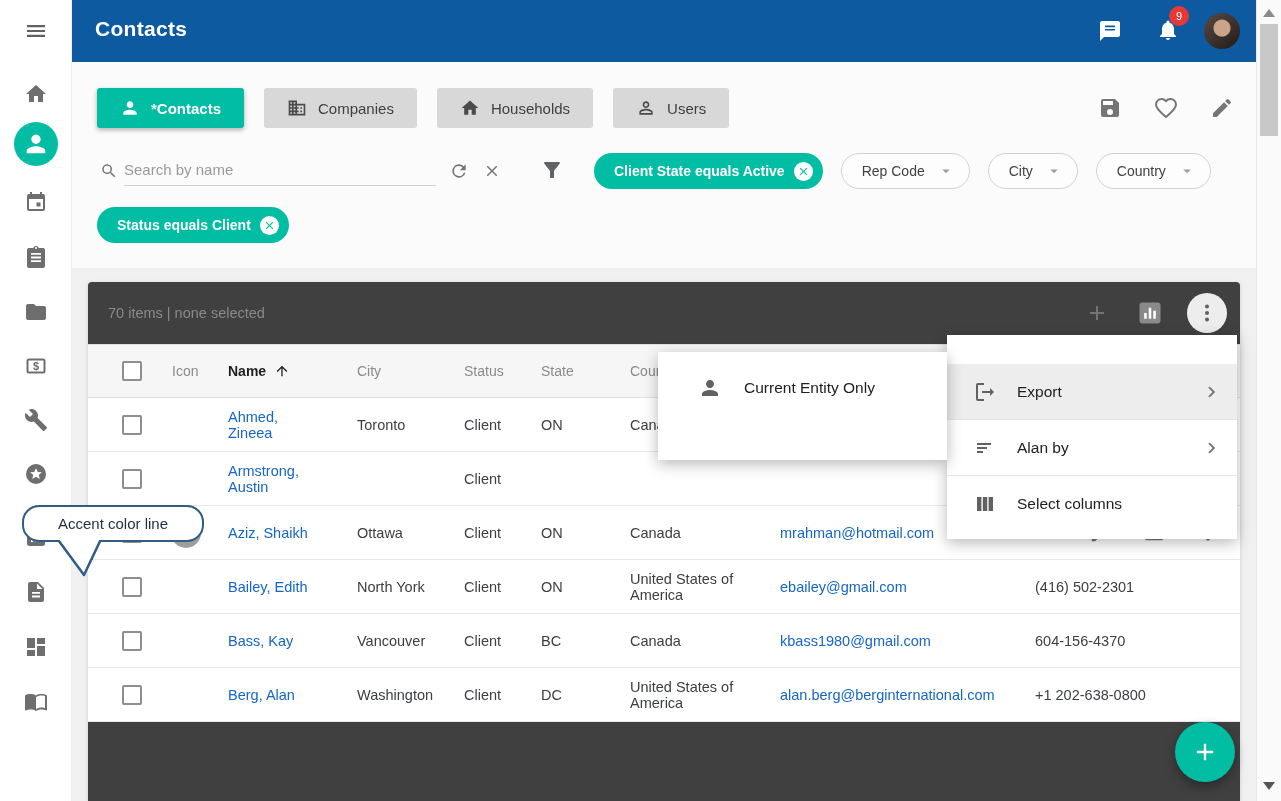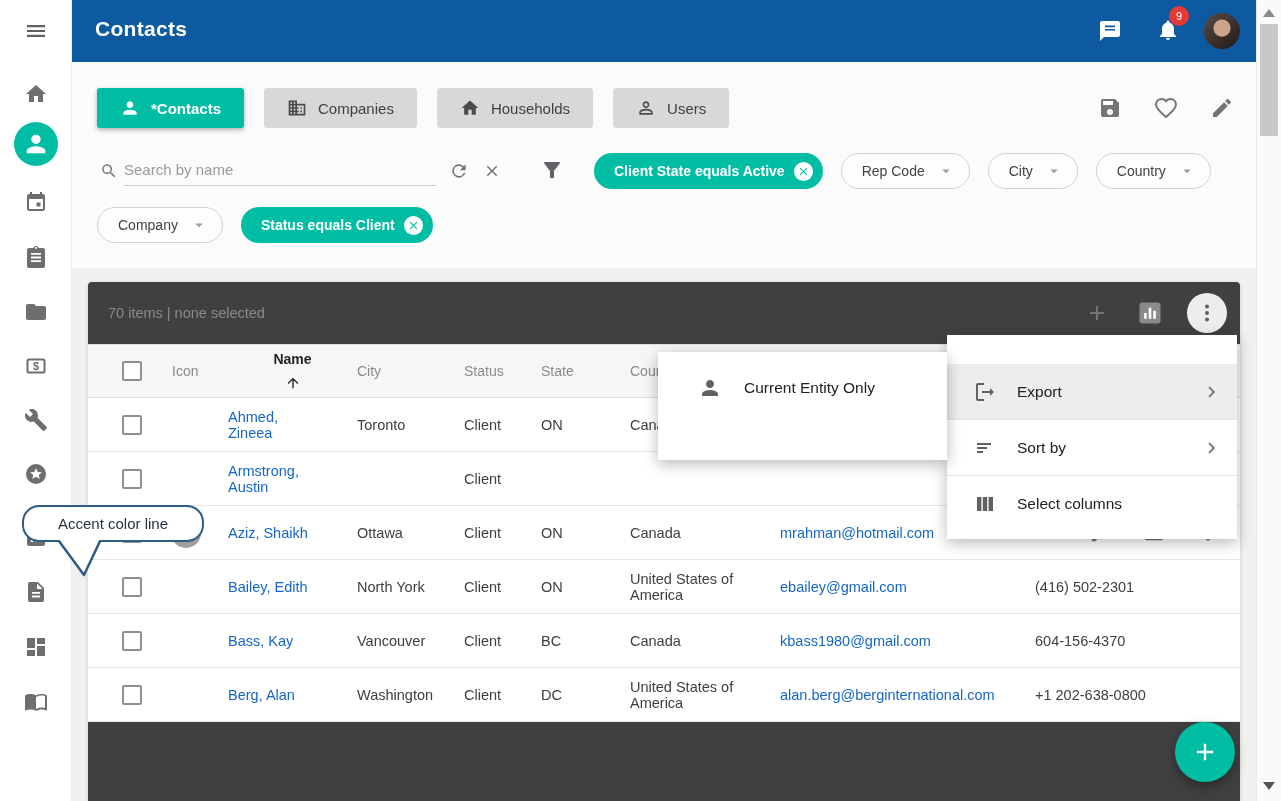--- a/index.html
+++ b/index.html
@@ -63,21 +63,21 @@
   .list-toolbar { position:relative; height:62px; }
   .count-text { position:absolute; left:20px; top:23px; color:#8a8a8a; font-size:14.5px; }
   .tb-plus { position:absolute; left:997px; top:19px; width:24px; height:24px; color:#757575; cursor:pointer; }
   .tb-chart { position:absolute; left:1048px; top:17px; width:28px; height:28px; color:#8a8a8a; cursor:pointer; }
   .tb-dots { position:absolute; left:1099px; top:11px; width:40px; height:40px; border-radius:50%; background:#ededed;
     display:flex; align-items:center; justify-content:center; color:#616161; cursor:pointer; }
   .tb-dots .ic { width:24px; height:24px; }
 
   .grid-row { display:grid; grid-template-columns:56px 84px 129px 107px 77px 89px 150px 255px 150px 55px; align-items:center; }
   .thead { height:54px; background:#f6f6f6; border-top:1px solid #e0e0e0; border-bottom:1px solid #e0e0e0; color:#8a8a8a; font-size:14px; }
-  .thead .hname { color:#1f1f1f; font-weight:bold; display:flex; align-items:center; gap:8px;flex-direction:column; }
+  .thead .hname { color:#1f1f1f; font-weight:bold; display:flex; align-items:center; gap:8px; }
   .thead .hname .ic { width:16px; height:16px; color:#212121; }
   .cb { width:20px; height:20px; border:2px solid #8f8f8f; border-radius:2px; margin-left:34px; background:#fff; cursor:pointer; }
   .icon-head { margin-left:28px; }
   .trow { position:relative; min-height:54px; border-bottom:1px solid #e8e8e8; font-size:14.5px; color:#3c4043; padding:6px 0; cursor:pointer; background:#fff; }
   .trow .avatar { width:30px; height:30px; border-radius:50%; margin-left:27px; }
   .avatar.init { background:#9e9e9e; color:#fff; font-size:12px; display:flex; align-items:center; justify-content:center; }
   .avatar.v0 { background:radial-gradient(circle at 50% 34%, #efe3cf 0 7px, transparent 8px), linear-gradient(140deg,#e9d9c4,#b09a82); }
   .avatar.v1 { background:radial-gradient(circle at 50% 38%, #b98a62 0 7px, transparent 8px), linear-gradient(140deg,#6d5a4c,#33271f); }
   .avatar.v3 { background:radial-gradient(circle at 50% 38%, #ecc9a8 0 7px, transparent 8px), linear-gradient(140deg,#cfe4ee,#8aa4b4); }
   .avatar.v4 { background:radial-gradient(circle at 50% 38%, #e8c49e 0 7px, transparent 8px), linear-gradient(140deg,#ded3c0,#8f8272); }
@@ -342,28 +342,20 @@
         <div class="chip dropdown">
           <span>Country</span>
           <span class="ic">
             <svg viewBox="0 0 24 24" fill="currentColor">
               <path d="M7 10l5 5 5-5z"></path>
             </svg>
           </span>
         </div>
       </div>
     <div class="chips-row2" id="chips-row2">
-        <div class="chip dropdown">
-          <span>Company</span>
-          <span class="ic">
-            <svg viewBox="0 0 24 24" fill="currentColor">
-              <path d="M7 10l5 5 5-5z"></path>
-            </svg>
-          </span>
-        </div>
         <div class="chip active-chip">
           <span>Status equals Client</span>
           <span class="chip-x">
             <svg viewBox="0 0 24 24" fill="currentColor">
               <path d="M19 6.41 17.59 5 12 10.59 6.41 5 5 6.41 10.59 12 5 17.59 6.41 19 12 13.41 17.59 19 19 17.59 13.41 12z"></path>
             </svg>
           </span>
         </div>
       </div>
   </section>
@@ -547,21 +539,21 @@
           </svg>
         </span>
       </div>
       <div class="menu-div"></div>
       <div class="menu-item">
         <span class="m-ic ic">
           <svg viewBox="0 0 24 24" fill="currentColor">
             <path d="M4 7h14v2H4zM4 11h10v2H4zM4 15h6v2H4z"></path>
           </svg>
         </span>
-        <span class="m-label">Sort by</span>
+        <span class="m-label">Alan by</span>
         <span class="m-chev ic">
           <svg viewBox="0 0 24 24" fill="currentColor">
             <path d="M9.4 6l-1.4 1.4 4.6 4.6-4.6 4.6L9.4 18l6-6z"></path>
           </svg>
         </span>
       </div>
       <div class="menu-div"></div>
       <div class="menu-item">
         <span class="m-ic ic">
           <svg viewBox="0 0 24 24" fill="currentColor">

